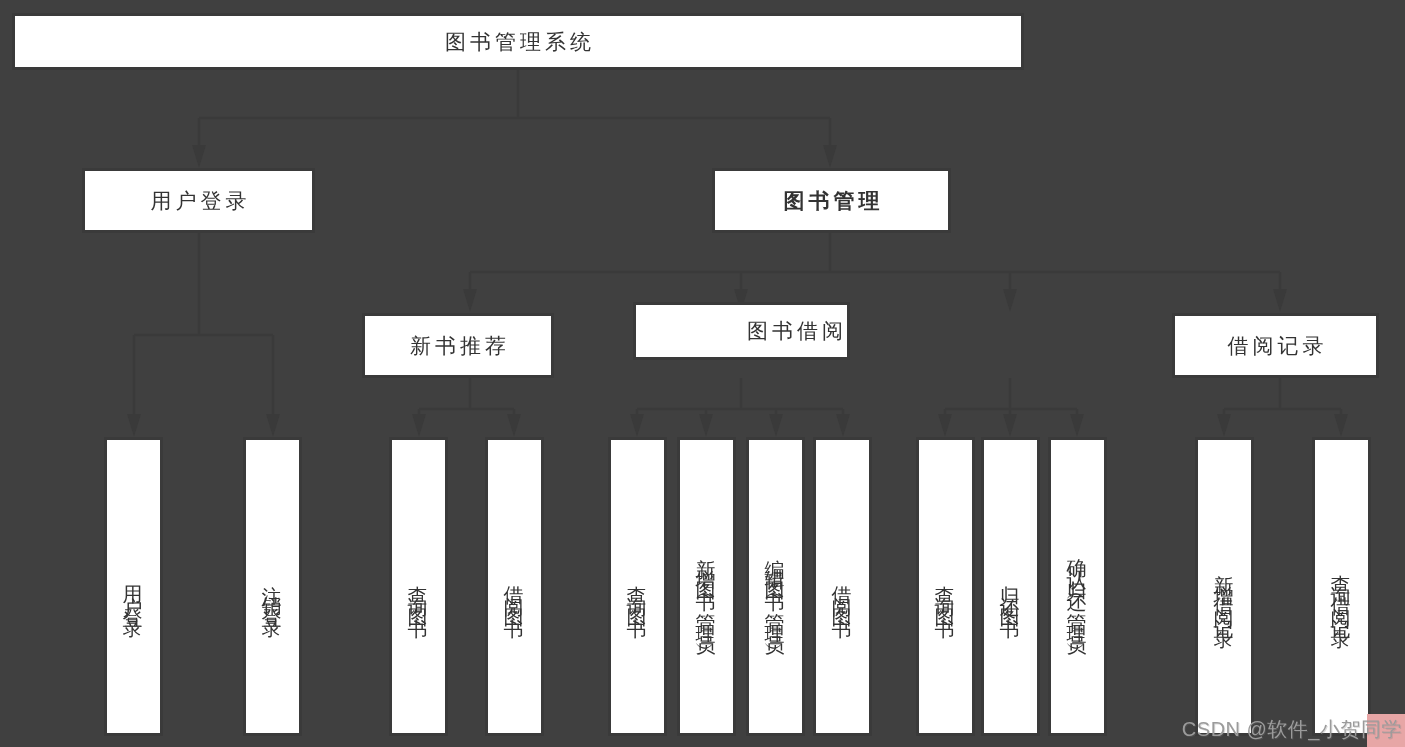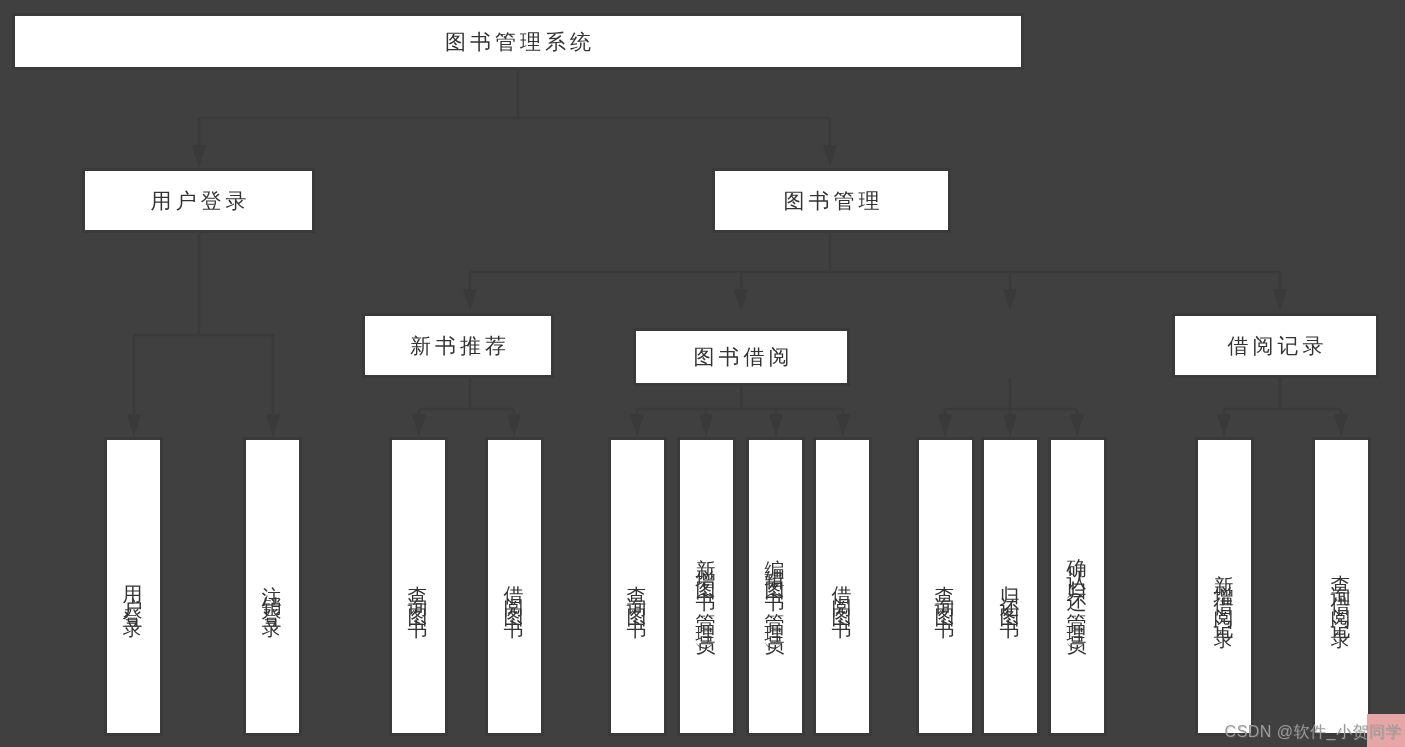--- a/index.html
+++ b/index.html
@@ -43,39 +43,39 @@
   .node-v .lbl{
     writing-mode:vertical-rl;
     text-orientation:mixed;
     font-size:20px;
     letter-spacing:11px;
     padding-top:11px; 
   }
   
   .n-root           {left:12px;  top:13px;  width:1012px; height:57px;}
   .n-user-login     {left:82px;  top:168px; width:233px;  height:65px;}
-  .n-book-mgmt      {left:712px; top:168px; width:239px;  height:65px;}
+  .n-book-mgmt      {left:712px; top:168px; width:239px;  height:65px;font-weight:bold;}
   .n-new-book-rec   {left:362px; top:313px; width:192px;  height:65px;}
-  .n-book-borrow    {left:633px; top:328px; width:217px;  height:58px;}
+  .n-book-borrow    {left:633px; top:302px; width:217px;  height:58px;justify-content:flex-end;}
   .n-current-borrow {left:902px; top:313px; width:215px;  height:65px;}
   .n-borrow-records {left:1172px;top:313px; width:207px;  height:65px;}
   
   .l-1 {left:104px;} .l-2 {left:243px;}
   .l-3 {left:389px;} .l-4 {left:485px;}
   .l-5 {left:608px;} .l-6 {left:677px;} .l-7 {left:746px;} .l-8 {left:813px;}
   .l-9 {left:916px;} .l-10{left:981px;} .l-11{left:1048px;}
   .l-12{left:1195px;}.l-13{left:1312px;}
   .wm-accent{
     position:absolute;right:0;bottom:0;
     width:38px;height:33px;
     background:var(--wm-accent);
   }
   .watermark{
     position:absolute;right:3px;bottom:4px;
-    font-size:16px;
+    font-size:20px;
     color:var(--wm-text);
     letter-spacing:0.5px;
     text-shadow:1px 1px 0 rgba(120,120,120,0.25);
   }
 </style>
 </head>
 <body>
 
 <div class="stage">
 

